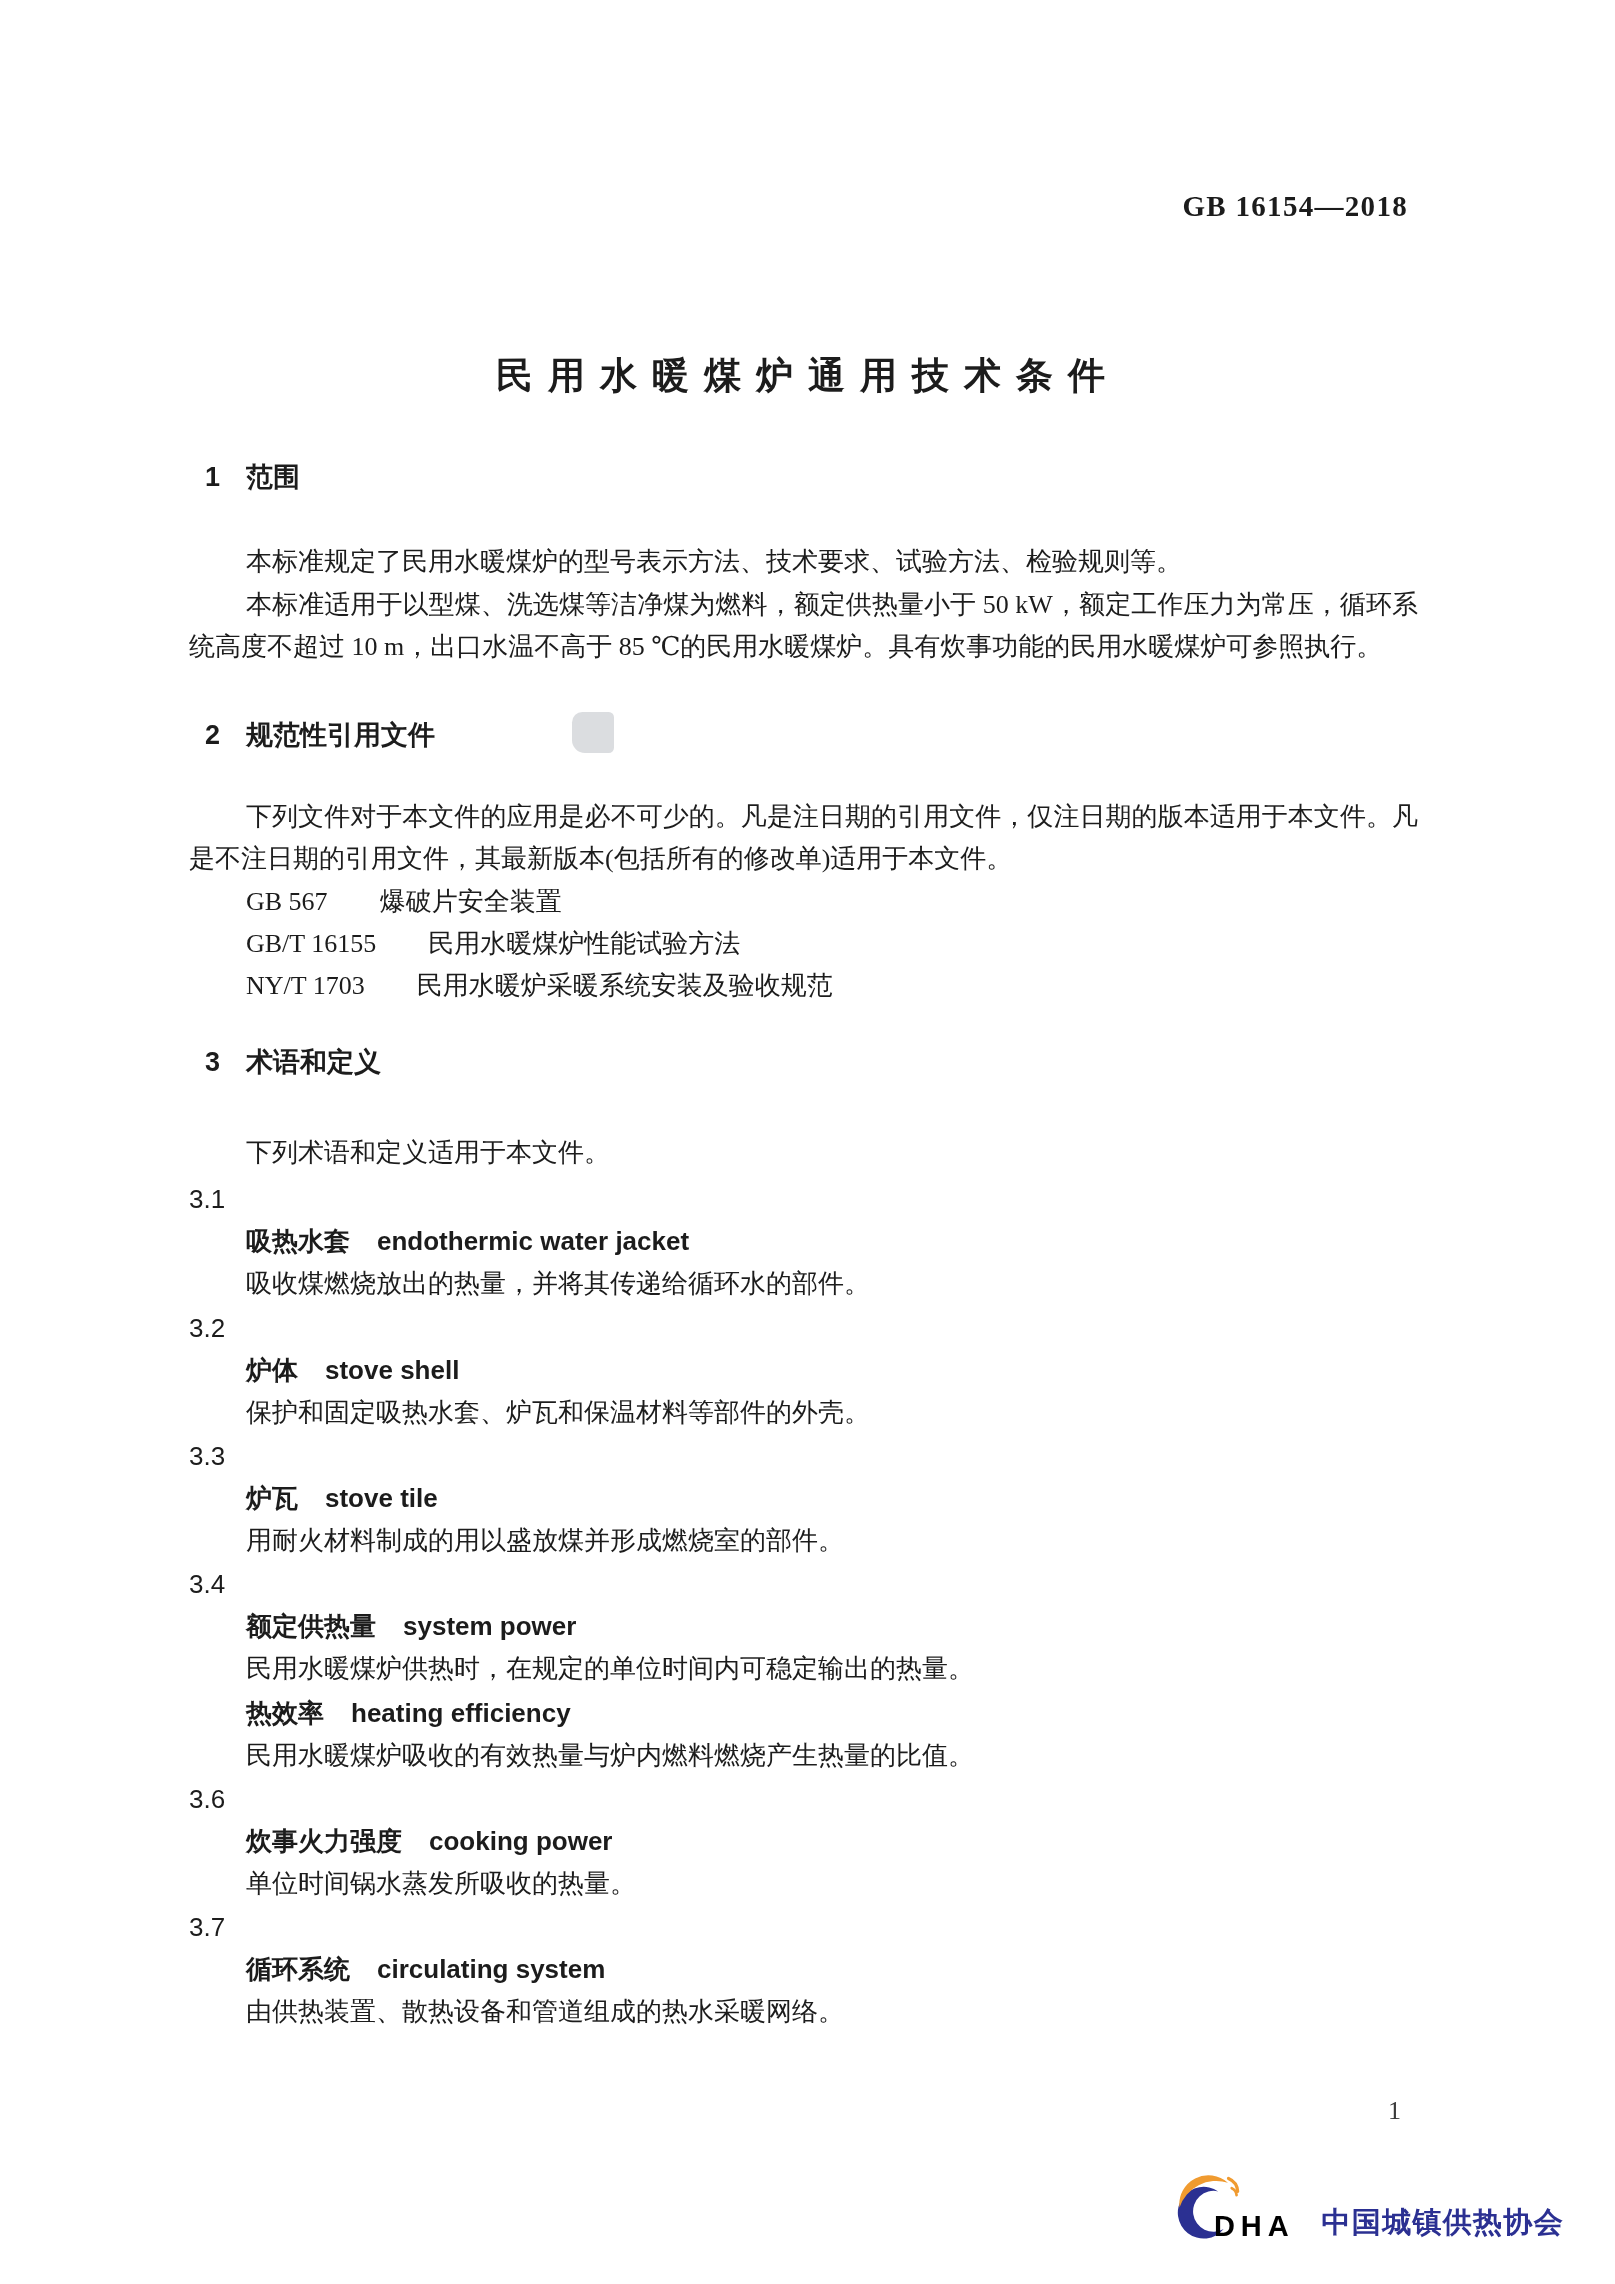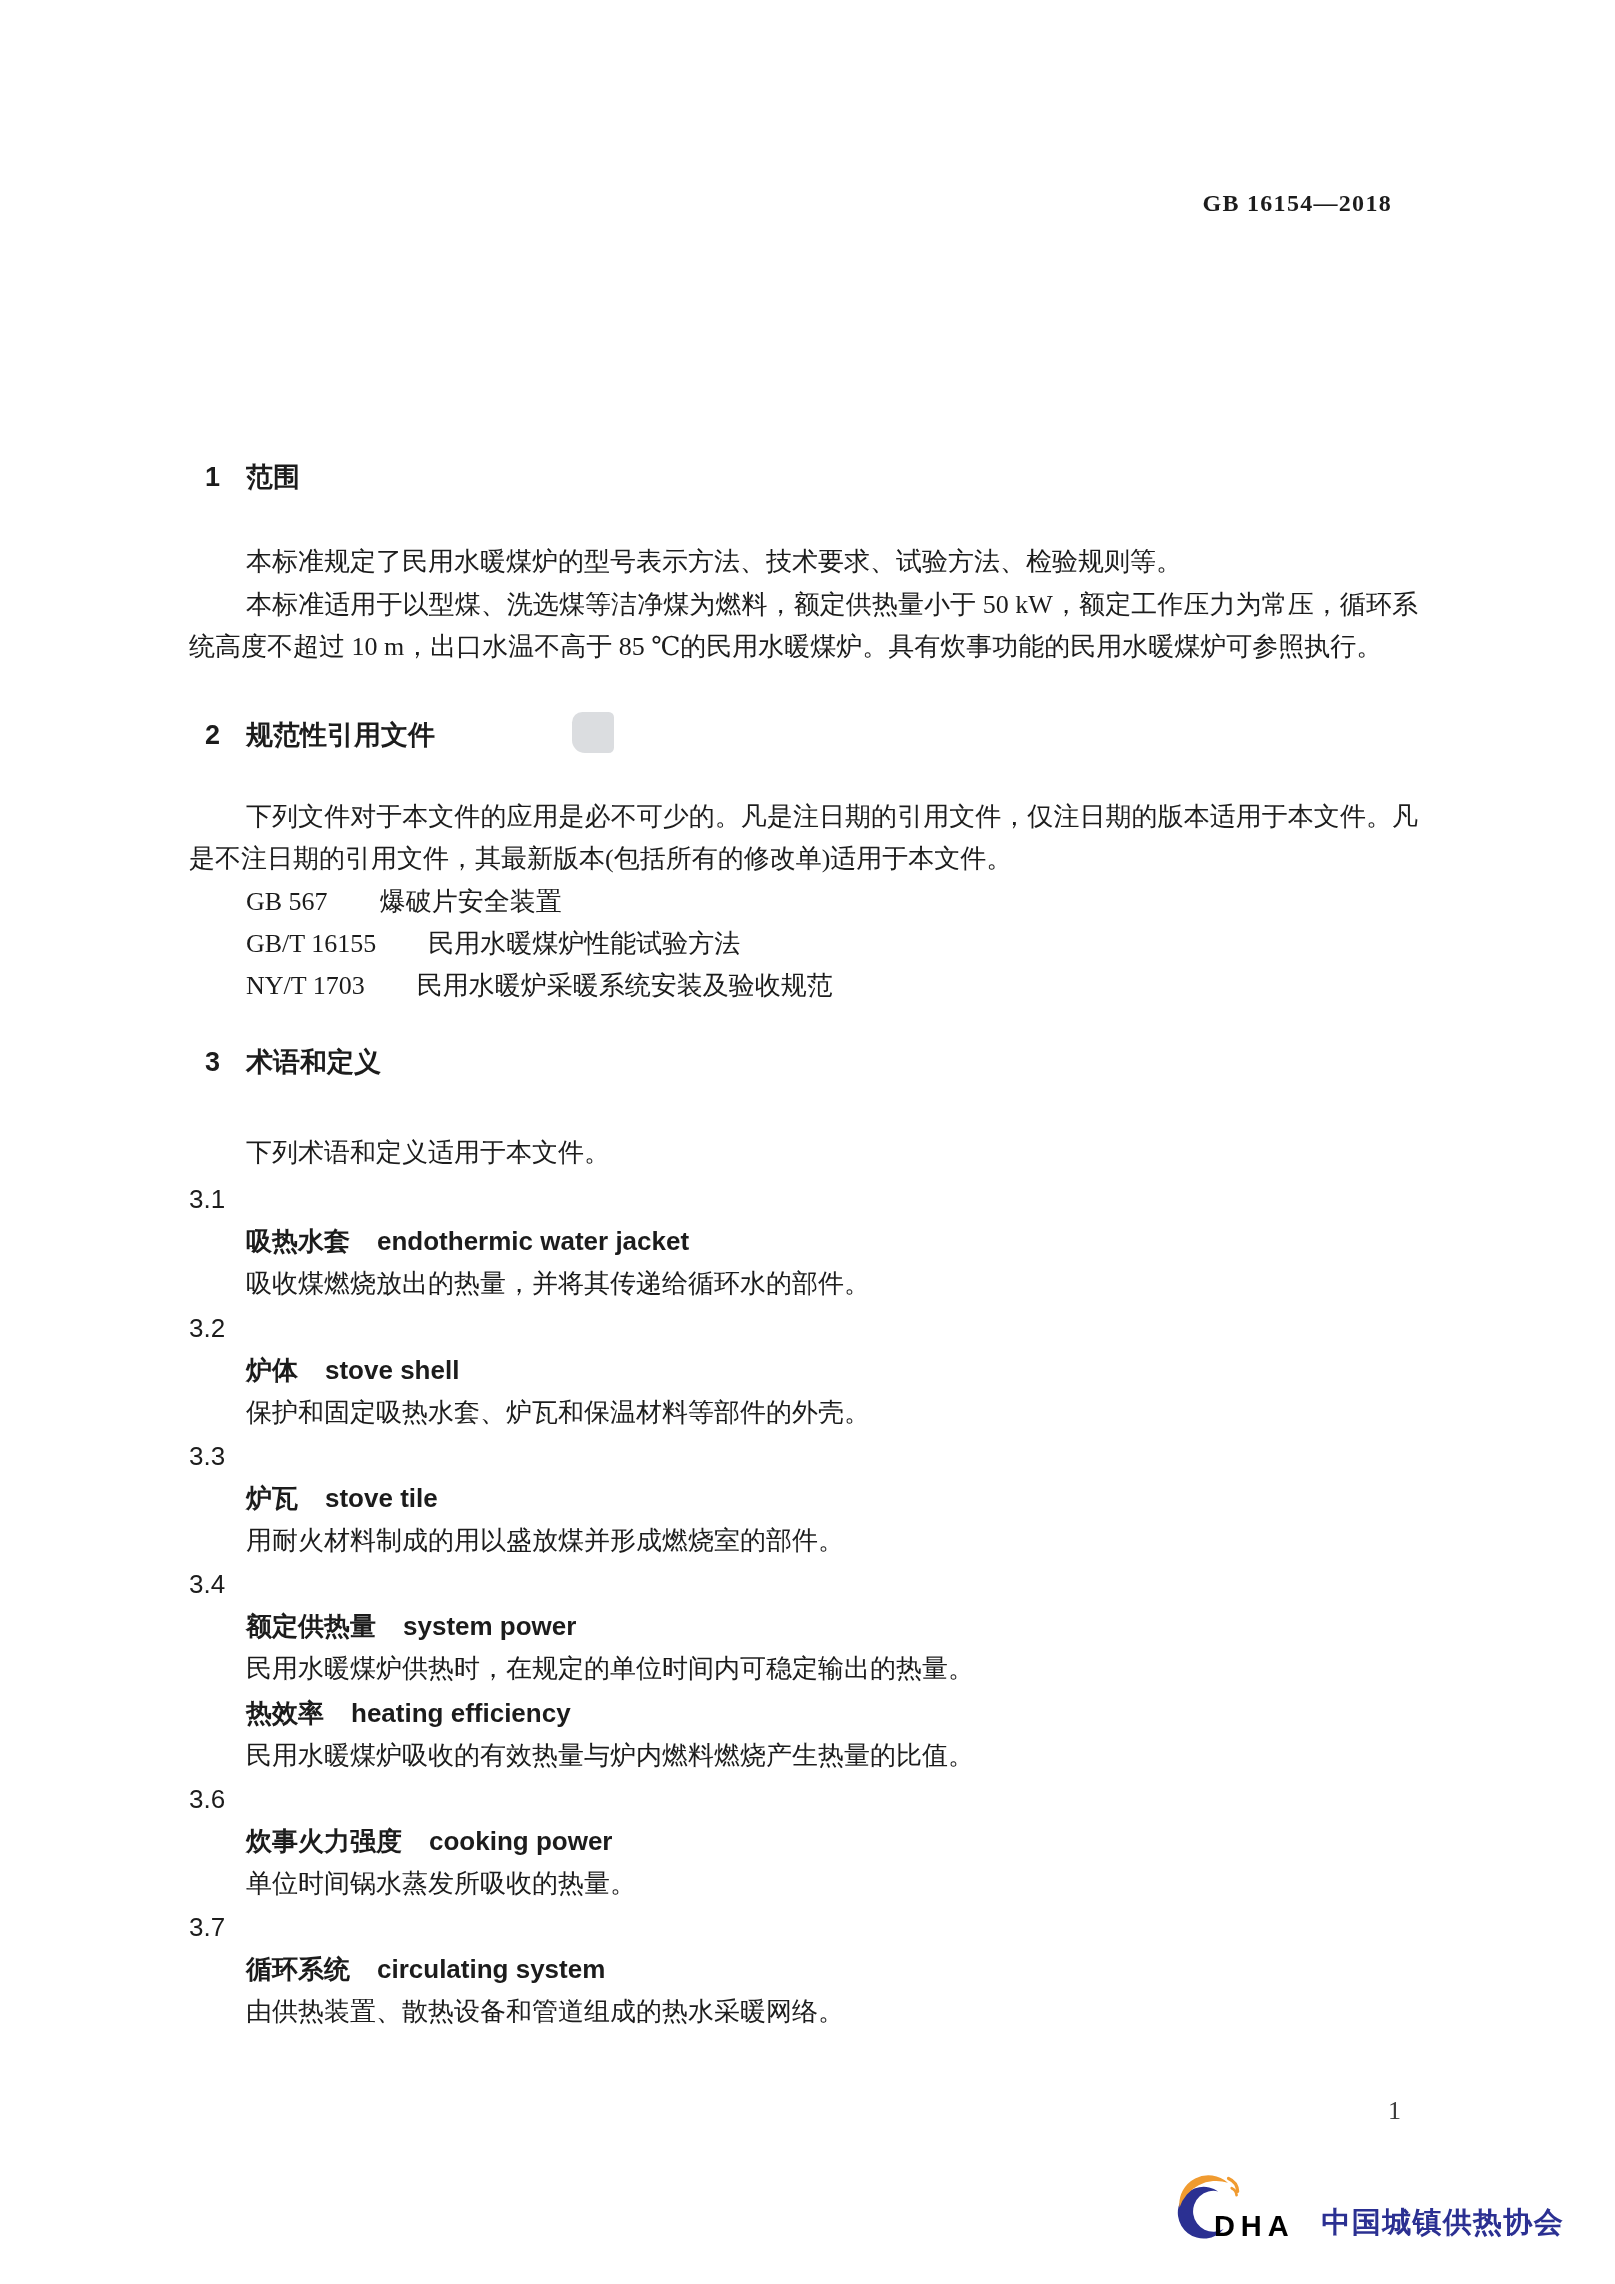--- a/index.html
+++ b/index.html
@@ -11,22 +11,22 @@
     background: #ffffff;
     overflow: hidden;
     color: #1c1c1c;
     font-family: "Liberation Serif", "DejaVu Serif", serif;
   }
 
   
   .doc-number {
     position: absolute;
     top: 190px;
-    right: 224px;
-    font-size: 24px;
+    right: 208px;
+    font-size: 29px;
     font-weight: bold;
     letter-spacing: 1.3px;
     font-family: "Liberation Serif", "DejaVu Serif", serif;
   }
 
   
   .doc-title {
     position: absolute;
     top: 326px;
     left: 0;
@@ -146,20 +146,21 @@
     white-space: nowrap;
   }
 </style>
 </head>
 <body>
 
 <div class="page">
 
   <div class="doc-number">GB 16154—2018</div>
 
+  <h1 class="doc-title">民用水暖煤炉通用技术条件</h1>
 
   <div class="scan-blob"></div>
 
   <div class="content">
 
     <h2 class="sec-h m-s1h"><span class="hnum">1</span><span class="htext">范围</span></h2>
 
     <p class="para m-s1p1">本标准规定了民用水暖煤炉的型号表示方法、技术要求、试验方法、检验规则等。</p>
     <p class="para m-s1p2">本标准适用于以型煤、洗选煤等洁净煤为燃料，额定供热量小于 50 kW，额定工作压力为常压，循环系统高度不超过 10 m，出口水温不高于 85 ℃的民用水暖煤炉。具有炊事功能的民用水暖煤炉可参照执行。</p>
 

